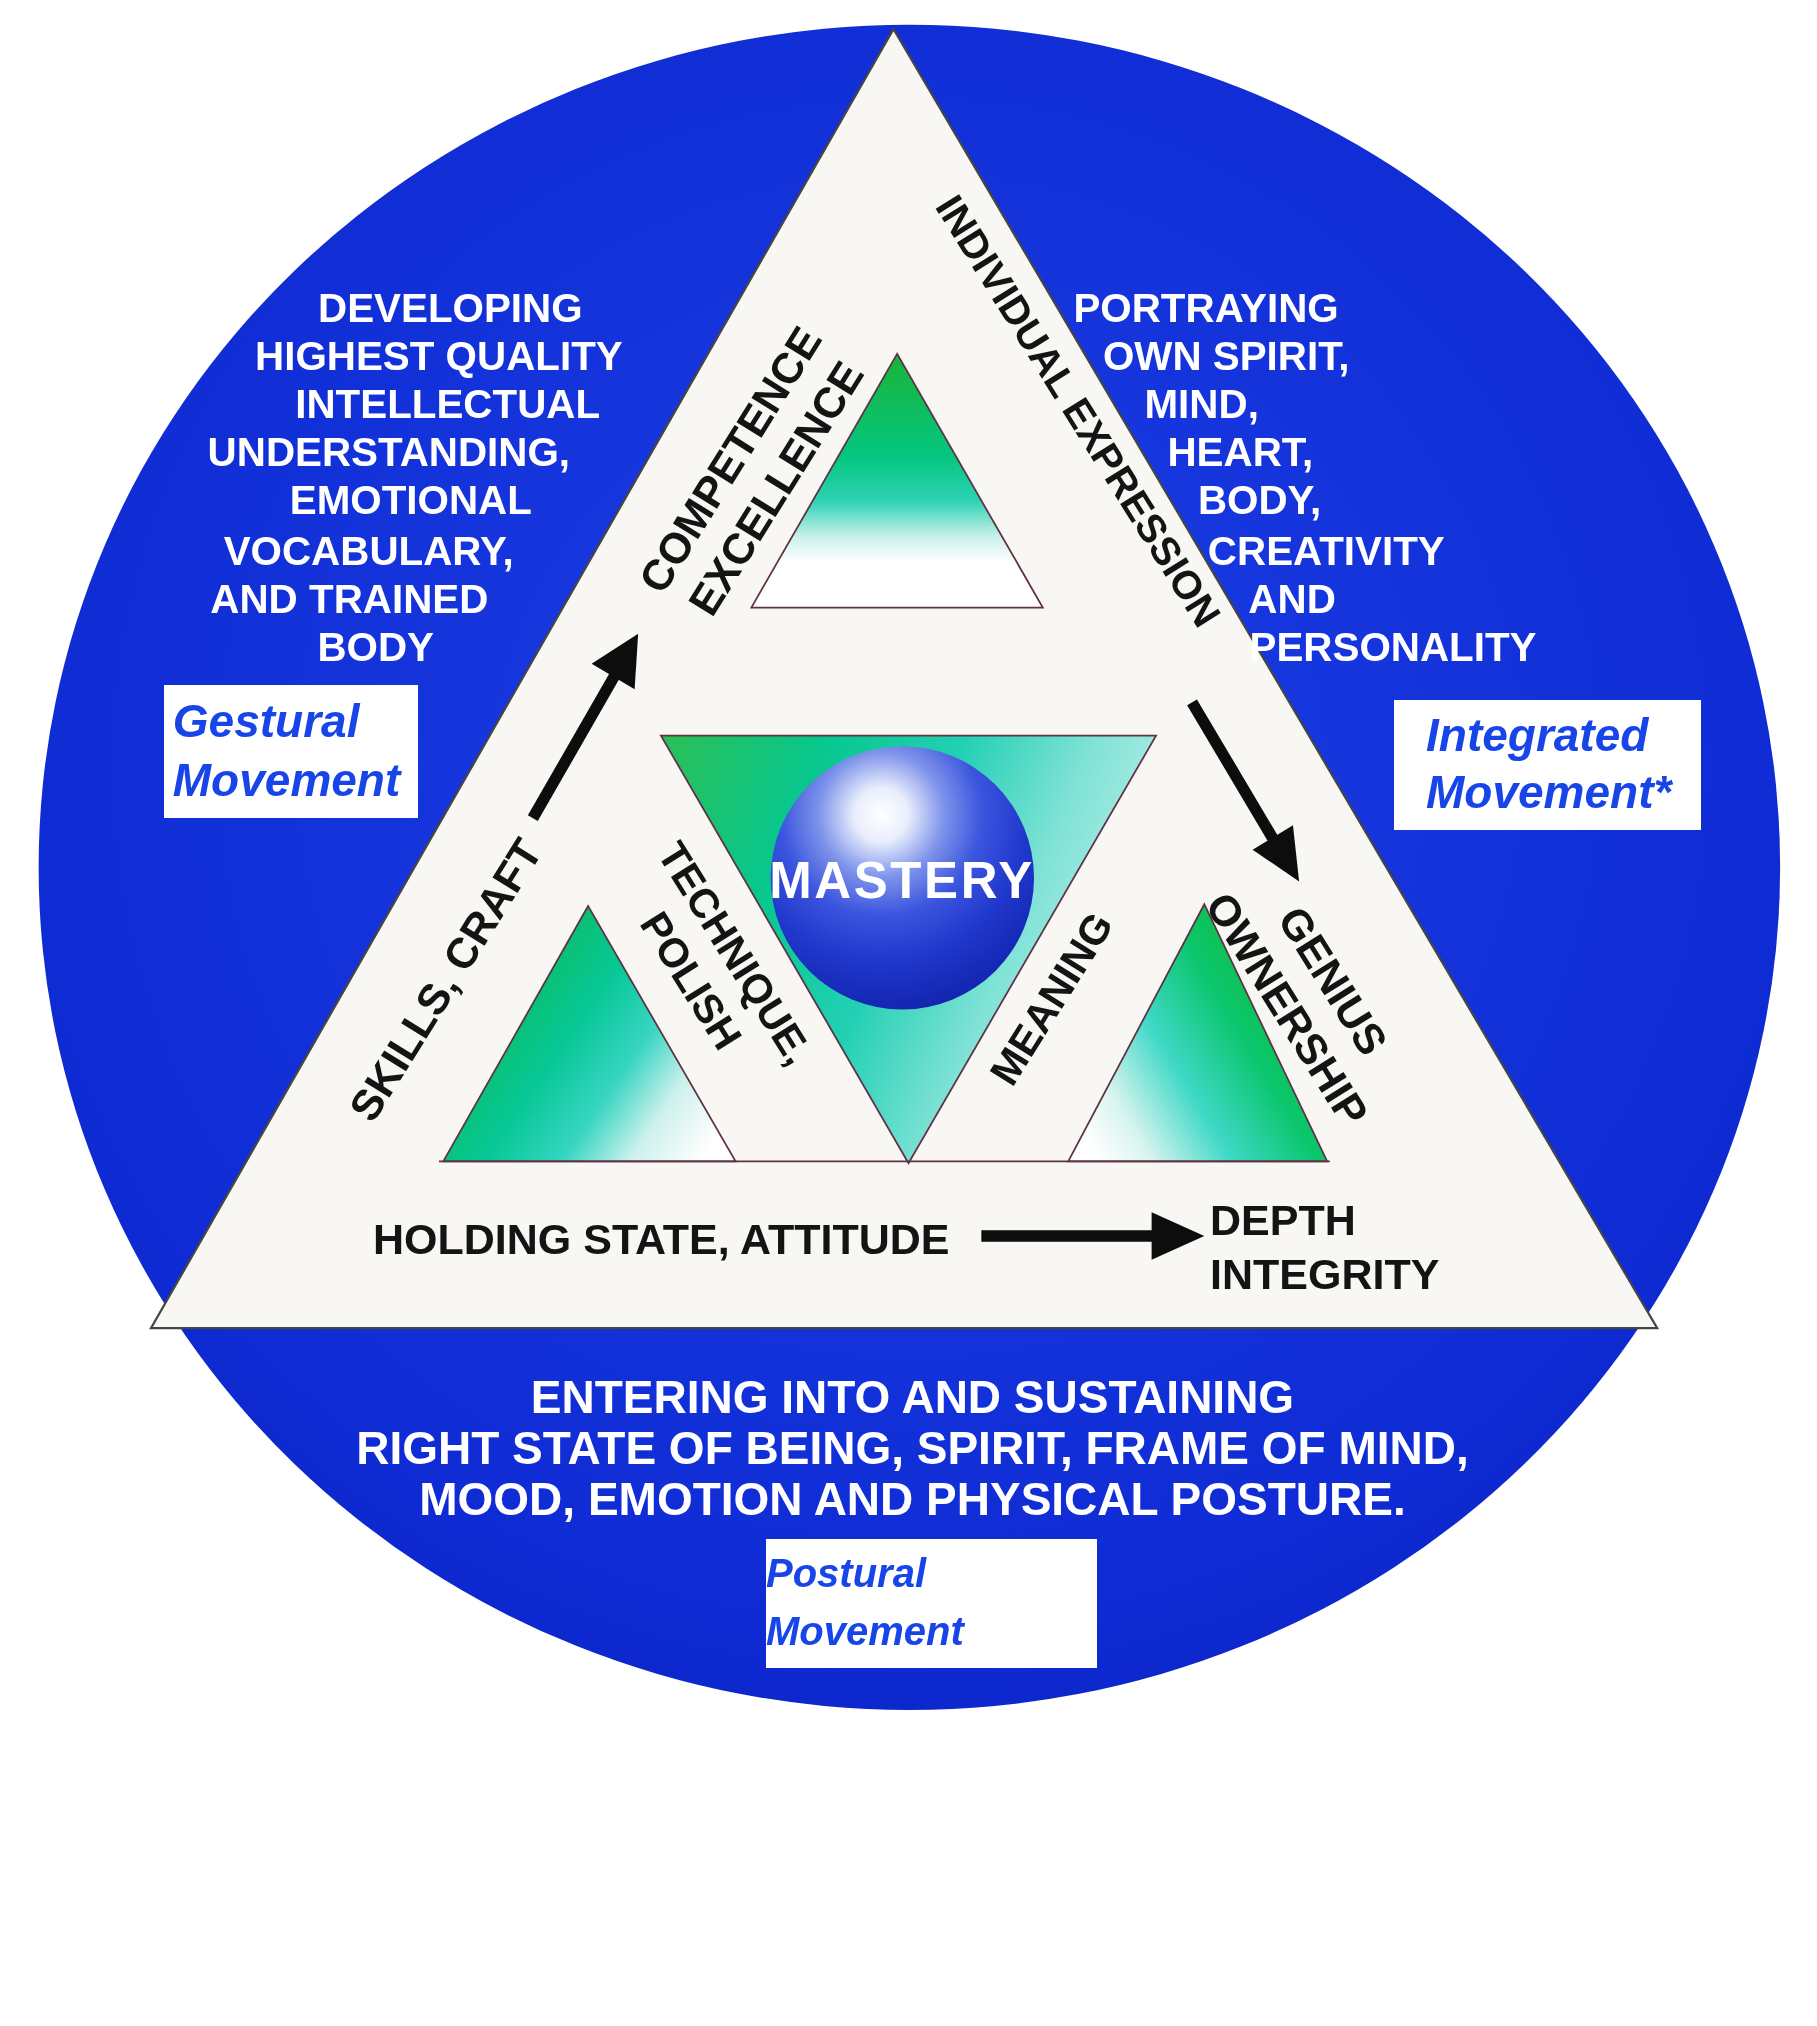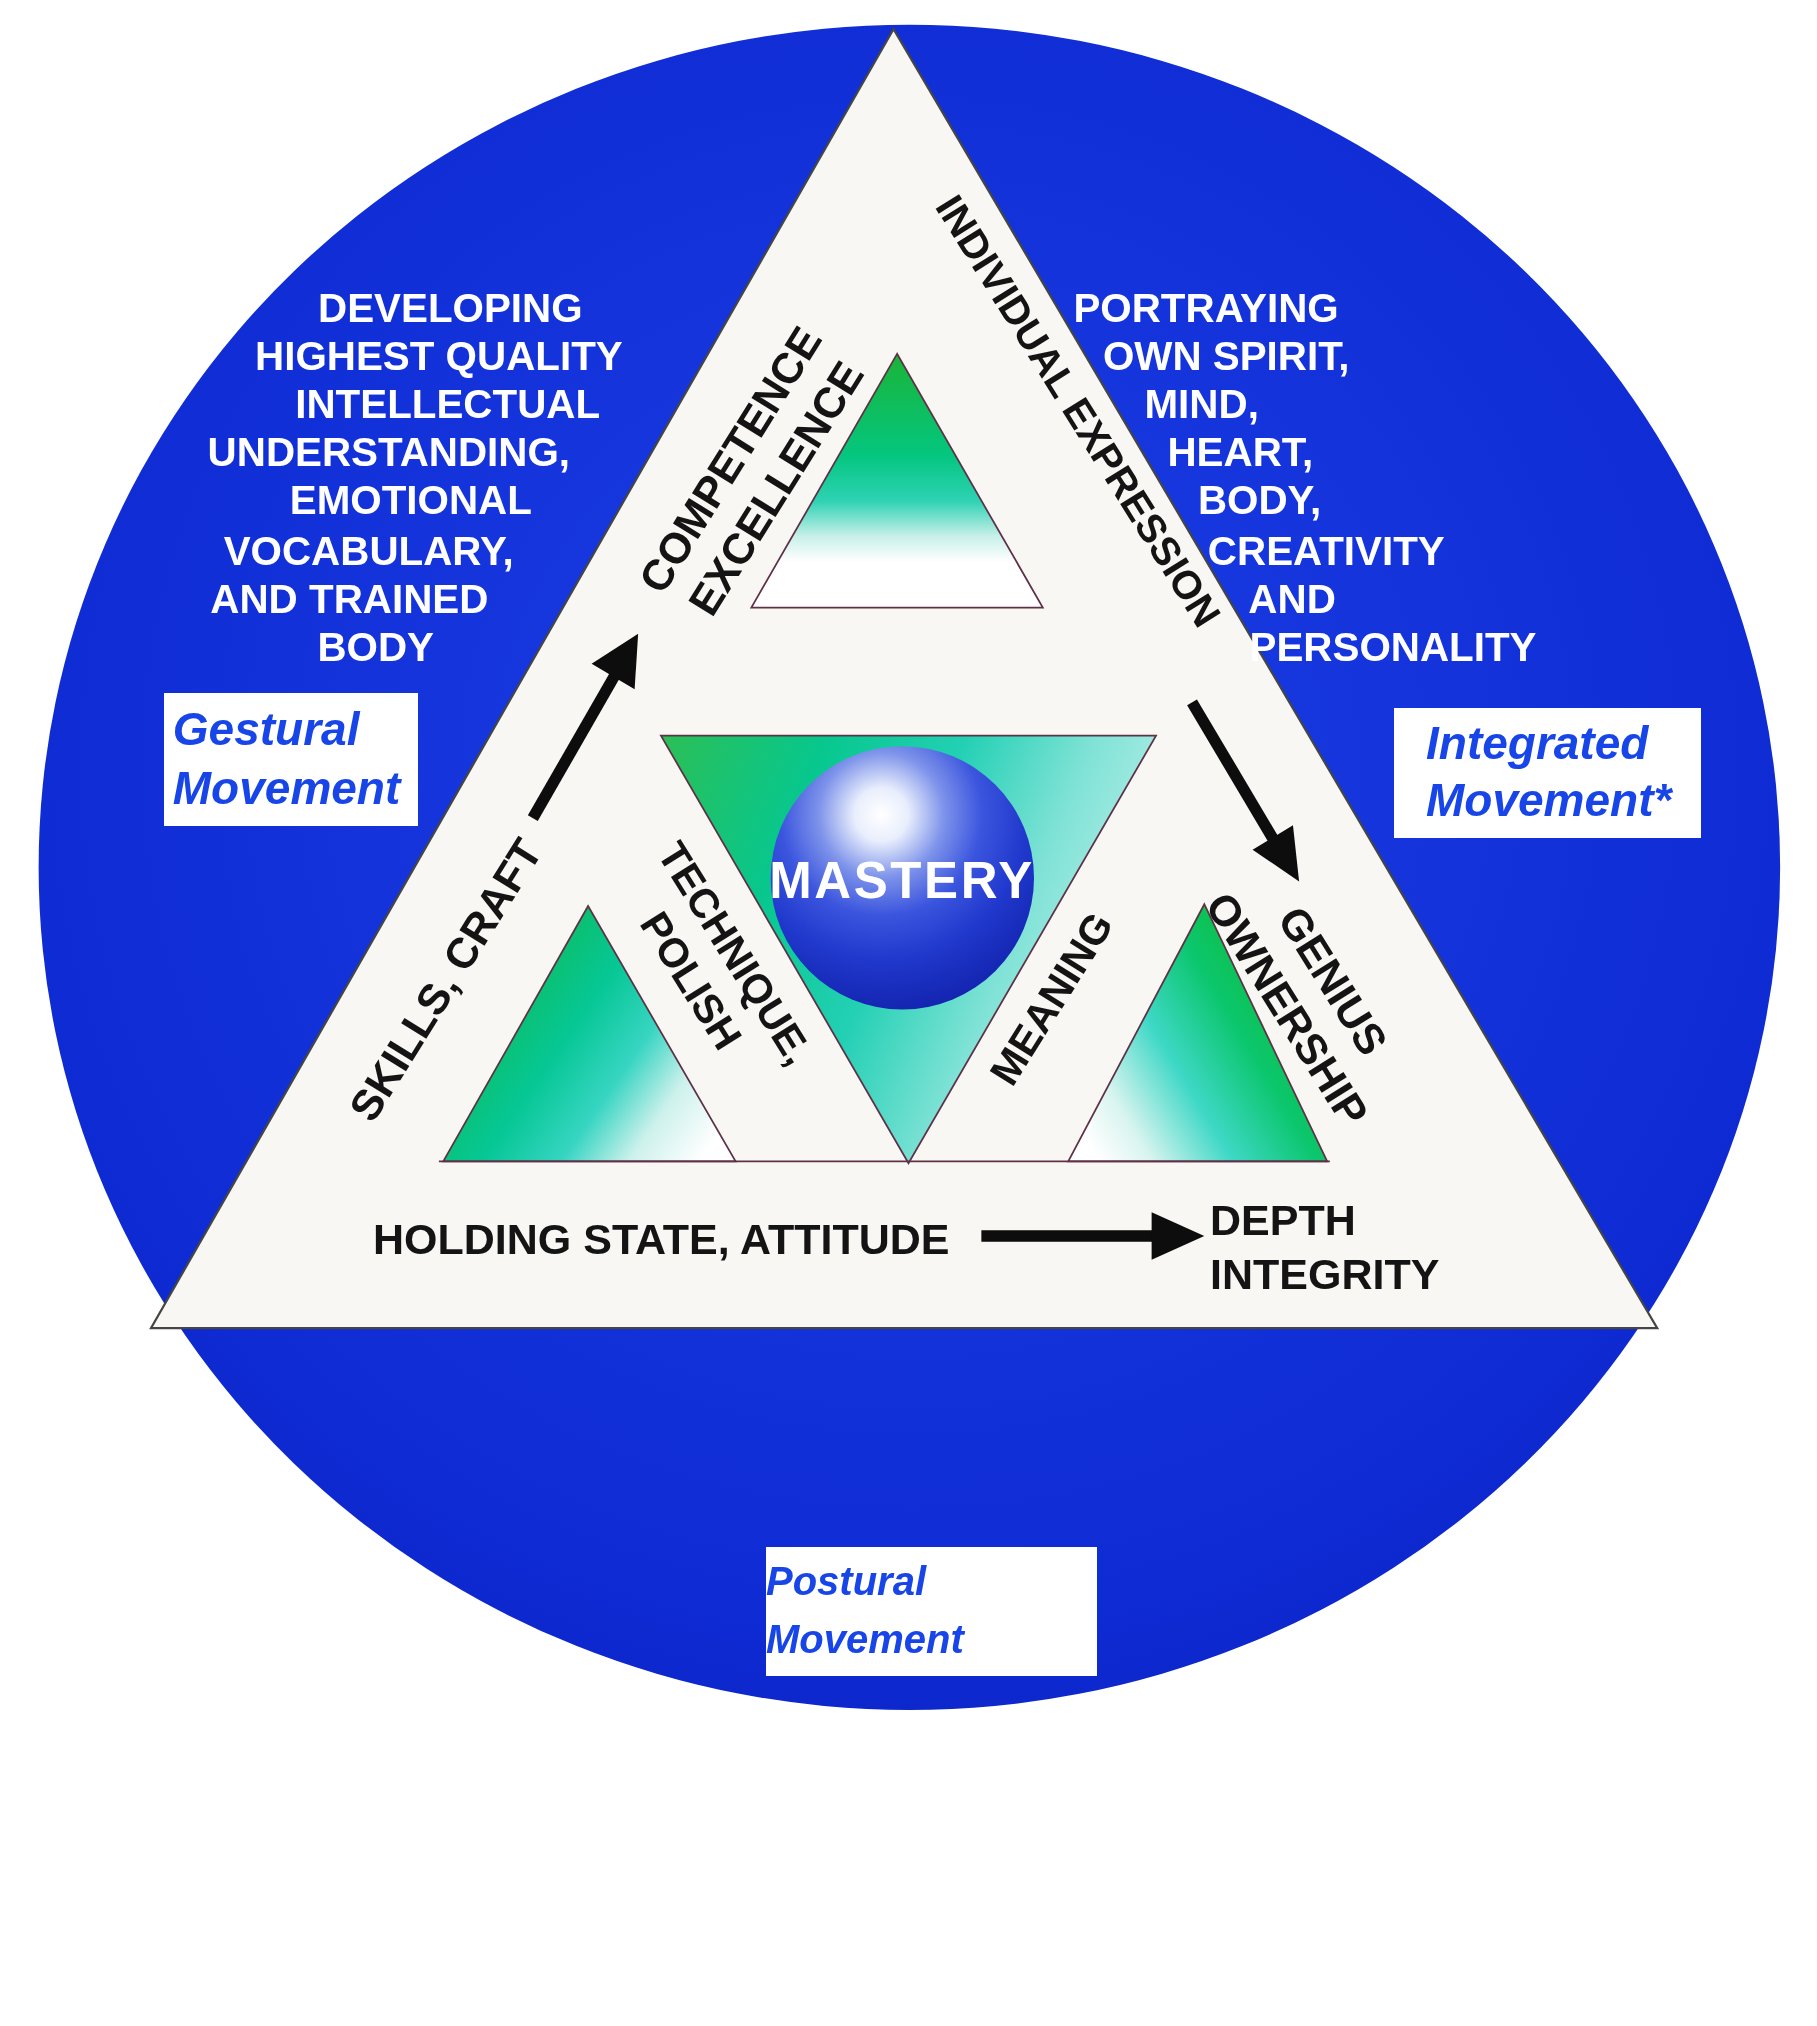--- a/index.html
+++ b/index.html
@@ -31,21 +31,21 @@
   .lbl-flair       { left:891px; top:684px;  font-size:41px; line-height:54px; }
   .lbl-mastery     { left:902px; top:880px; font-size:51px; letter-spacing:2.6px;
                      color:#ffffff; white-space:nowrap; }
   .lbl-holding     { left:373px;  top:1239px; font-size:43px; white-space:nowrap;
                      text-align:left; transform:translate(0,-50%); }
   .lbl-depth       { left:1210px; top:1247px; font-size:43px; line-height:54px;
                      text-align:left; transform:translate(0,-50%); }
 
   
   .box { position:absolute; z-index:2; background:#ffffff; color:var(--label-blue,#1745e8);
-         font-style:italic; font-weight:bold; white-space:pre-line;margin-top:8px; }
+         font-style:italic; font-weight:bold; white-space:pre-line; }
   .box-gestural   { left:164px;  top:685px;  width:245px; height:126px;
                     font-size:46px; line-height:59px; padding:7px 0 0 8.8px; }
   .box-integrated { left:1394px; top:700px;  width:275px; height:123px;
                     font-size:46px; line-height:57px; padding:7px 0 0 32px; }
   .box-postural   { left:766px;  top:1539px; width:331px; height:124px;
                     font-size:40px; line-height:58px; padding-top:5.3px; }
 
   .note-bottom { left:298px; top:1372px; width:1229px; text-align:center;
                  font-size:46px; line-height:51px; color:#ffffff; }
   .footnote    { left:487px; top:1799px; width:702px; text-align:center;
@@ -175,16 +175,19 @@
   <div class="txt lbl lbl-depth">DEPTH
 INTEGRITY</div>
 
   <div class="box box-gestural">Gestural
 Movement</div>
   <div class="box box-integrated">Integrated
 Movement*</div>
   <div class="box box-postural">Postural
 Movement</div>
 
+  <div class="txt note-bottom">ENTERING INTO AND SUSTAINING
+RIGHT STATE OF BEING, SPIRIT, FRAME OF MIND,
+MOOD, EMOTION AND PHYSICAL POSTURE.</div>
 
 
 </div>
 
 
 </body></html>

